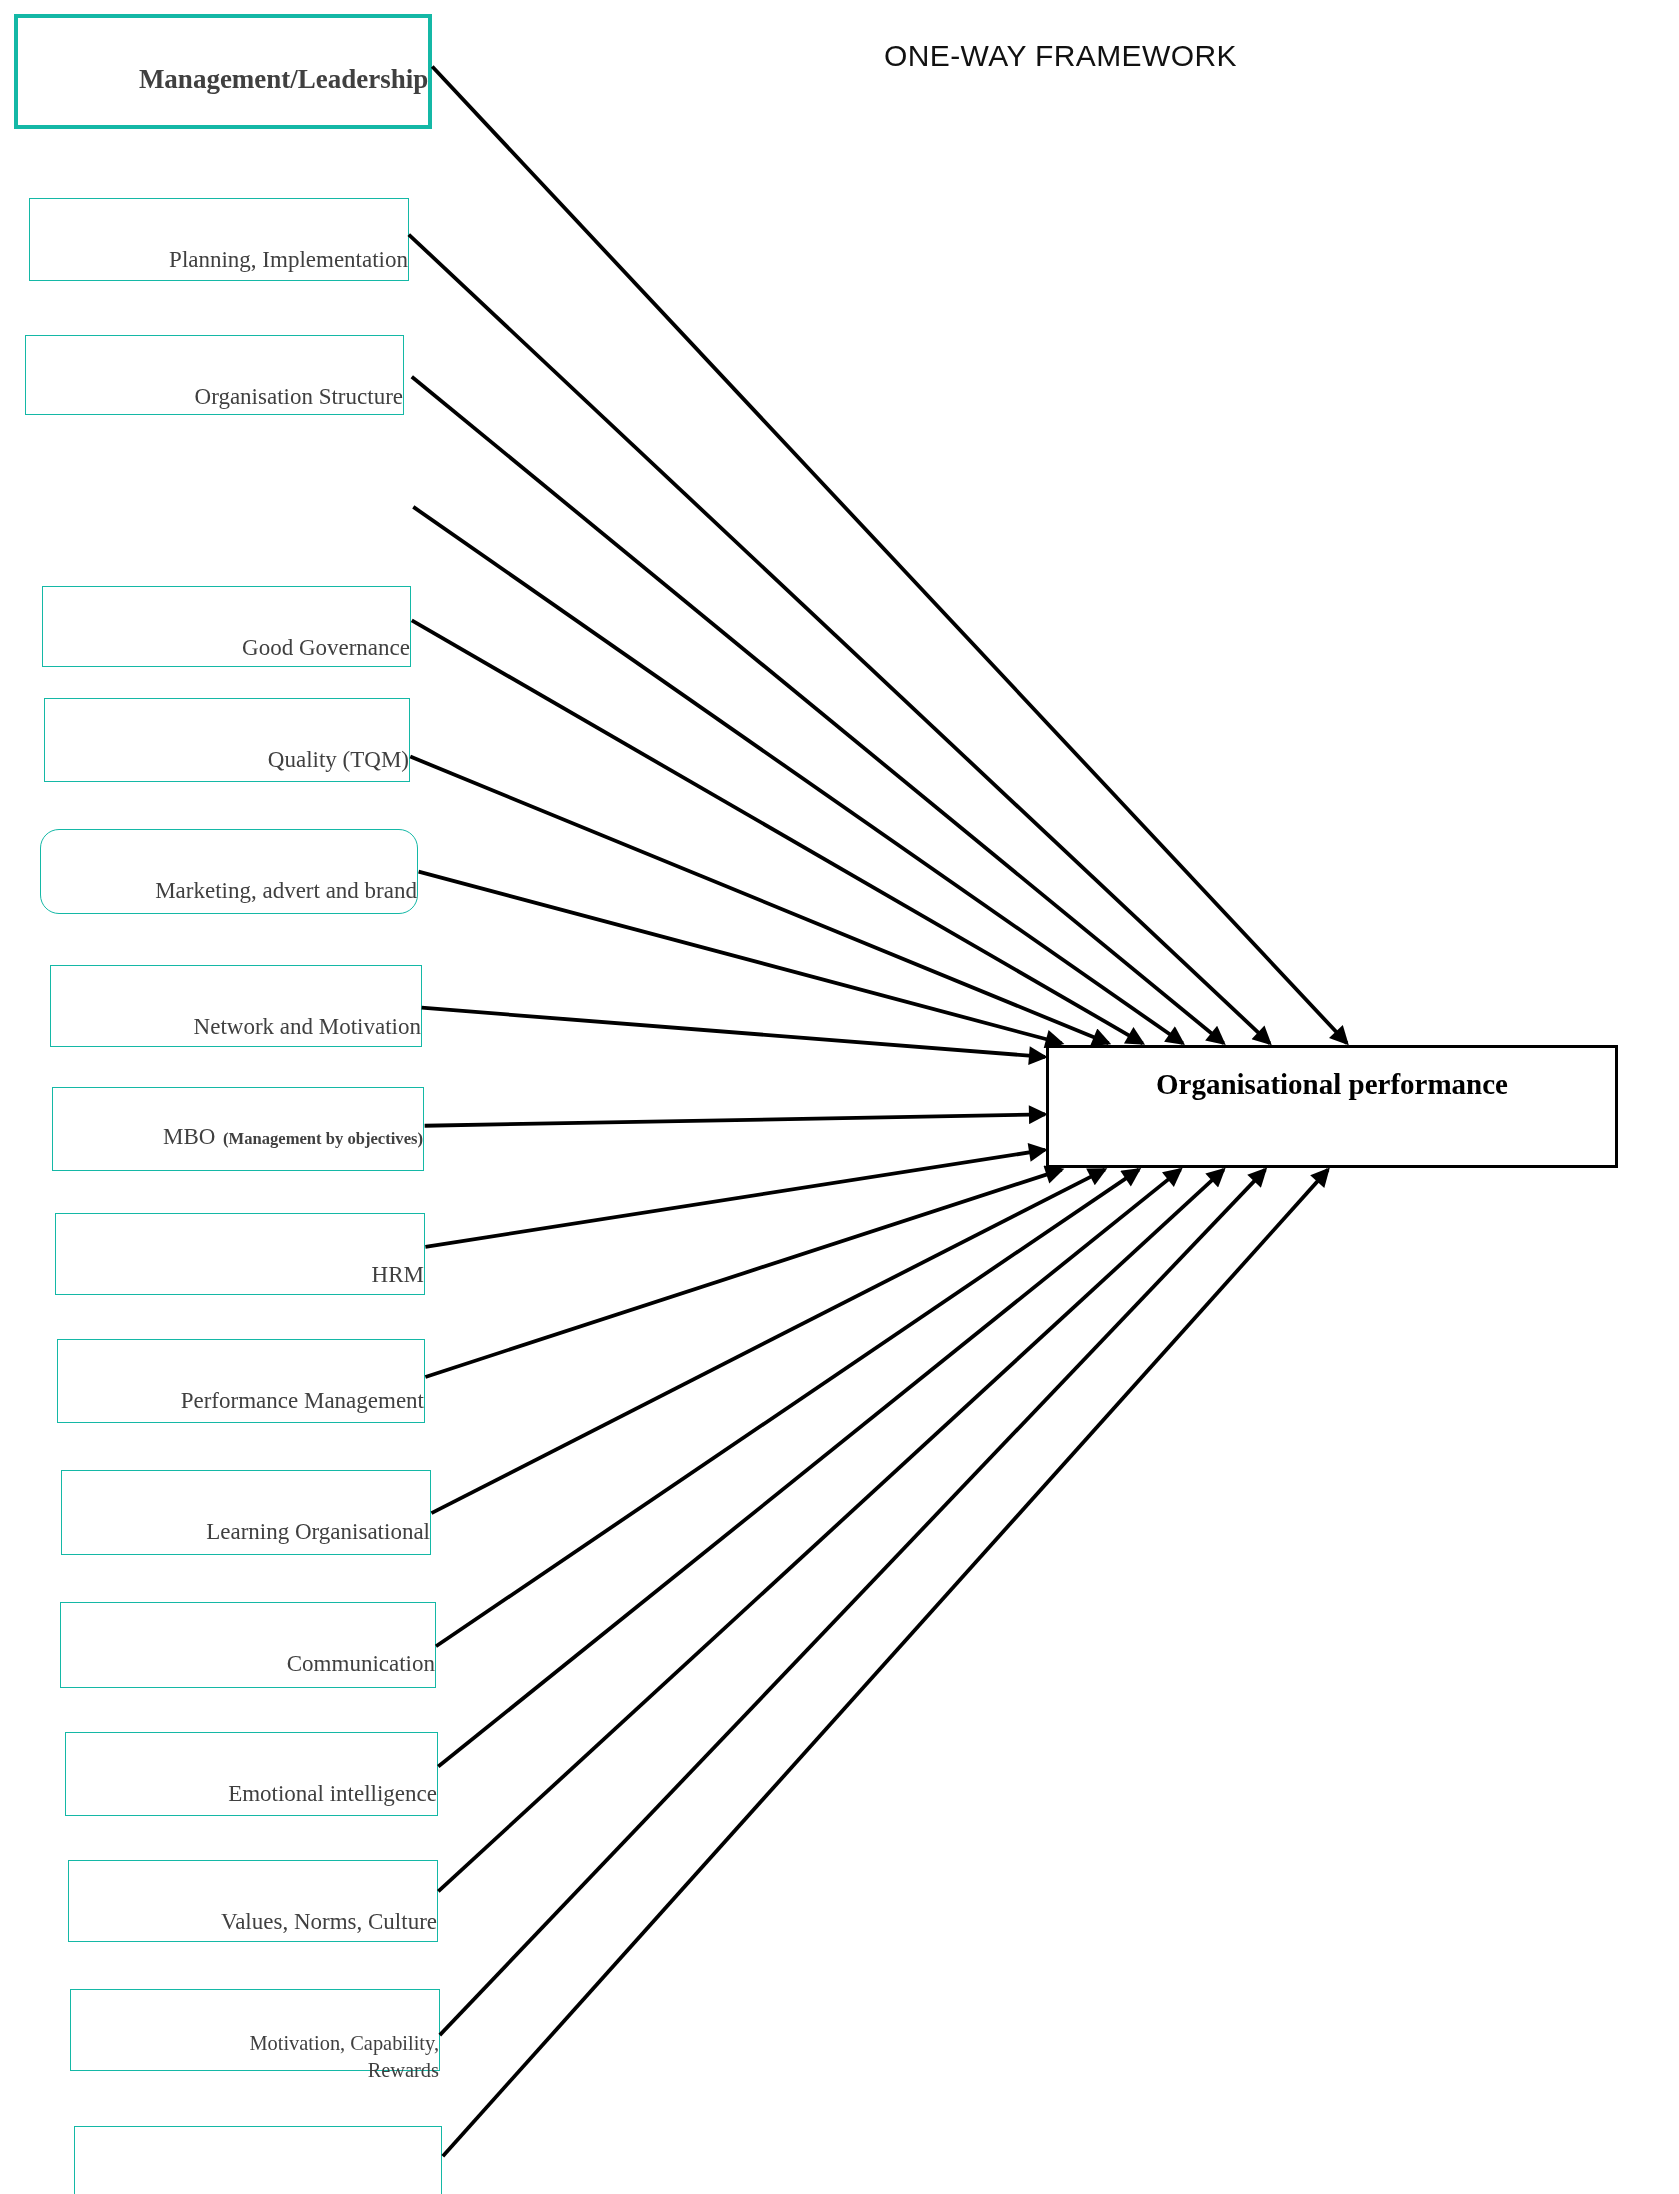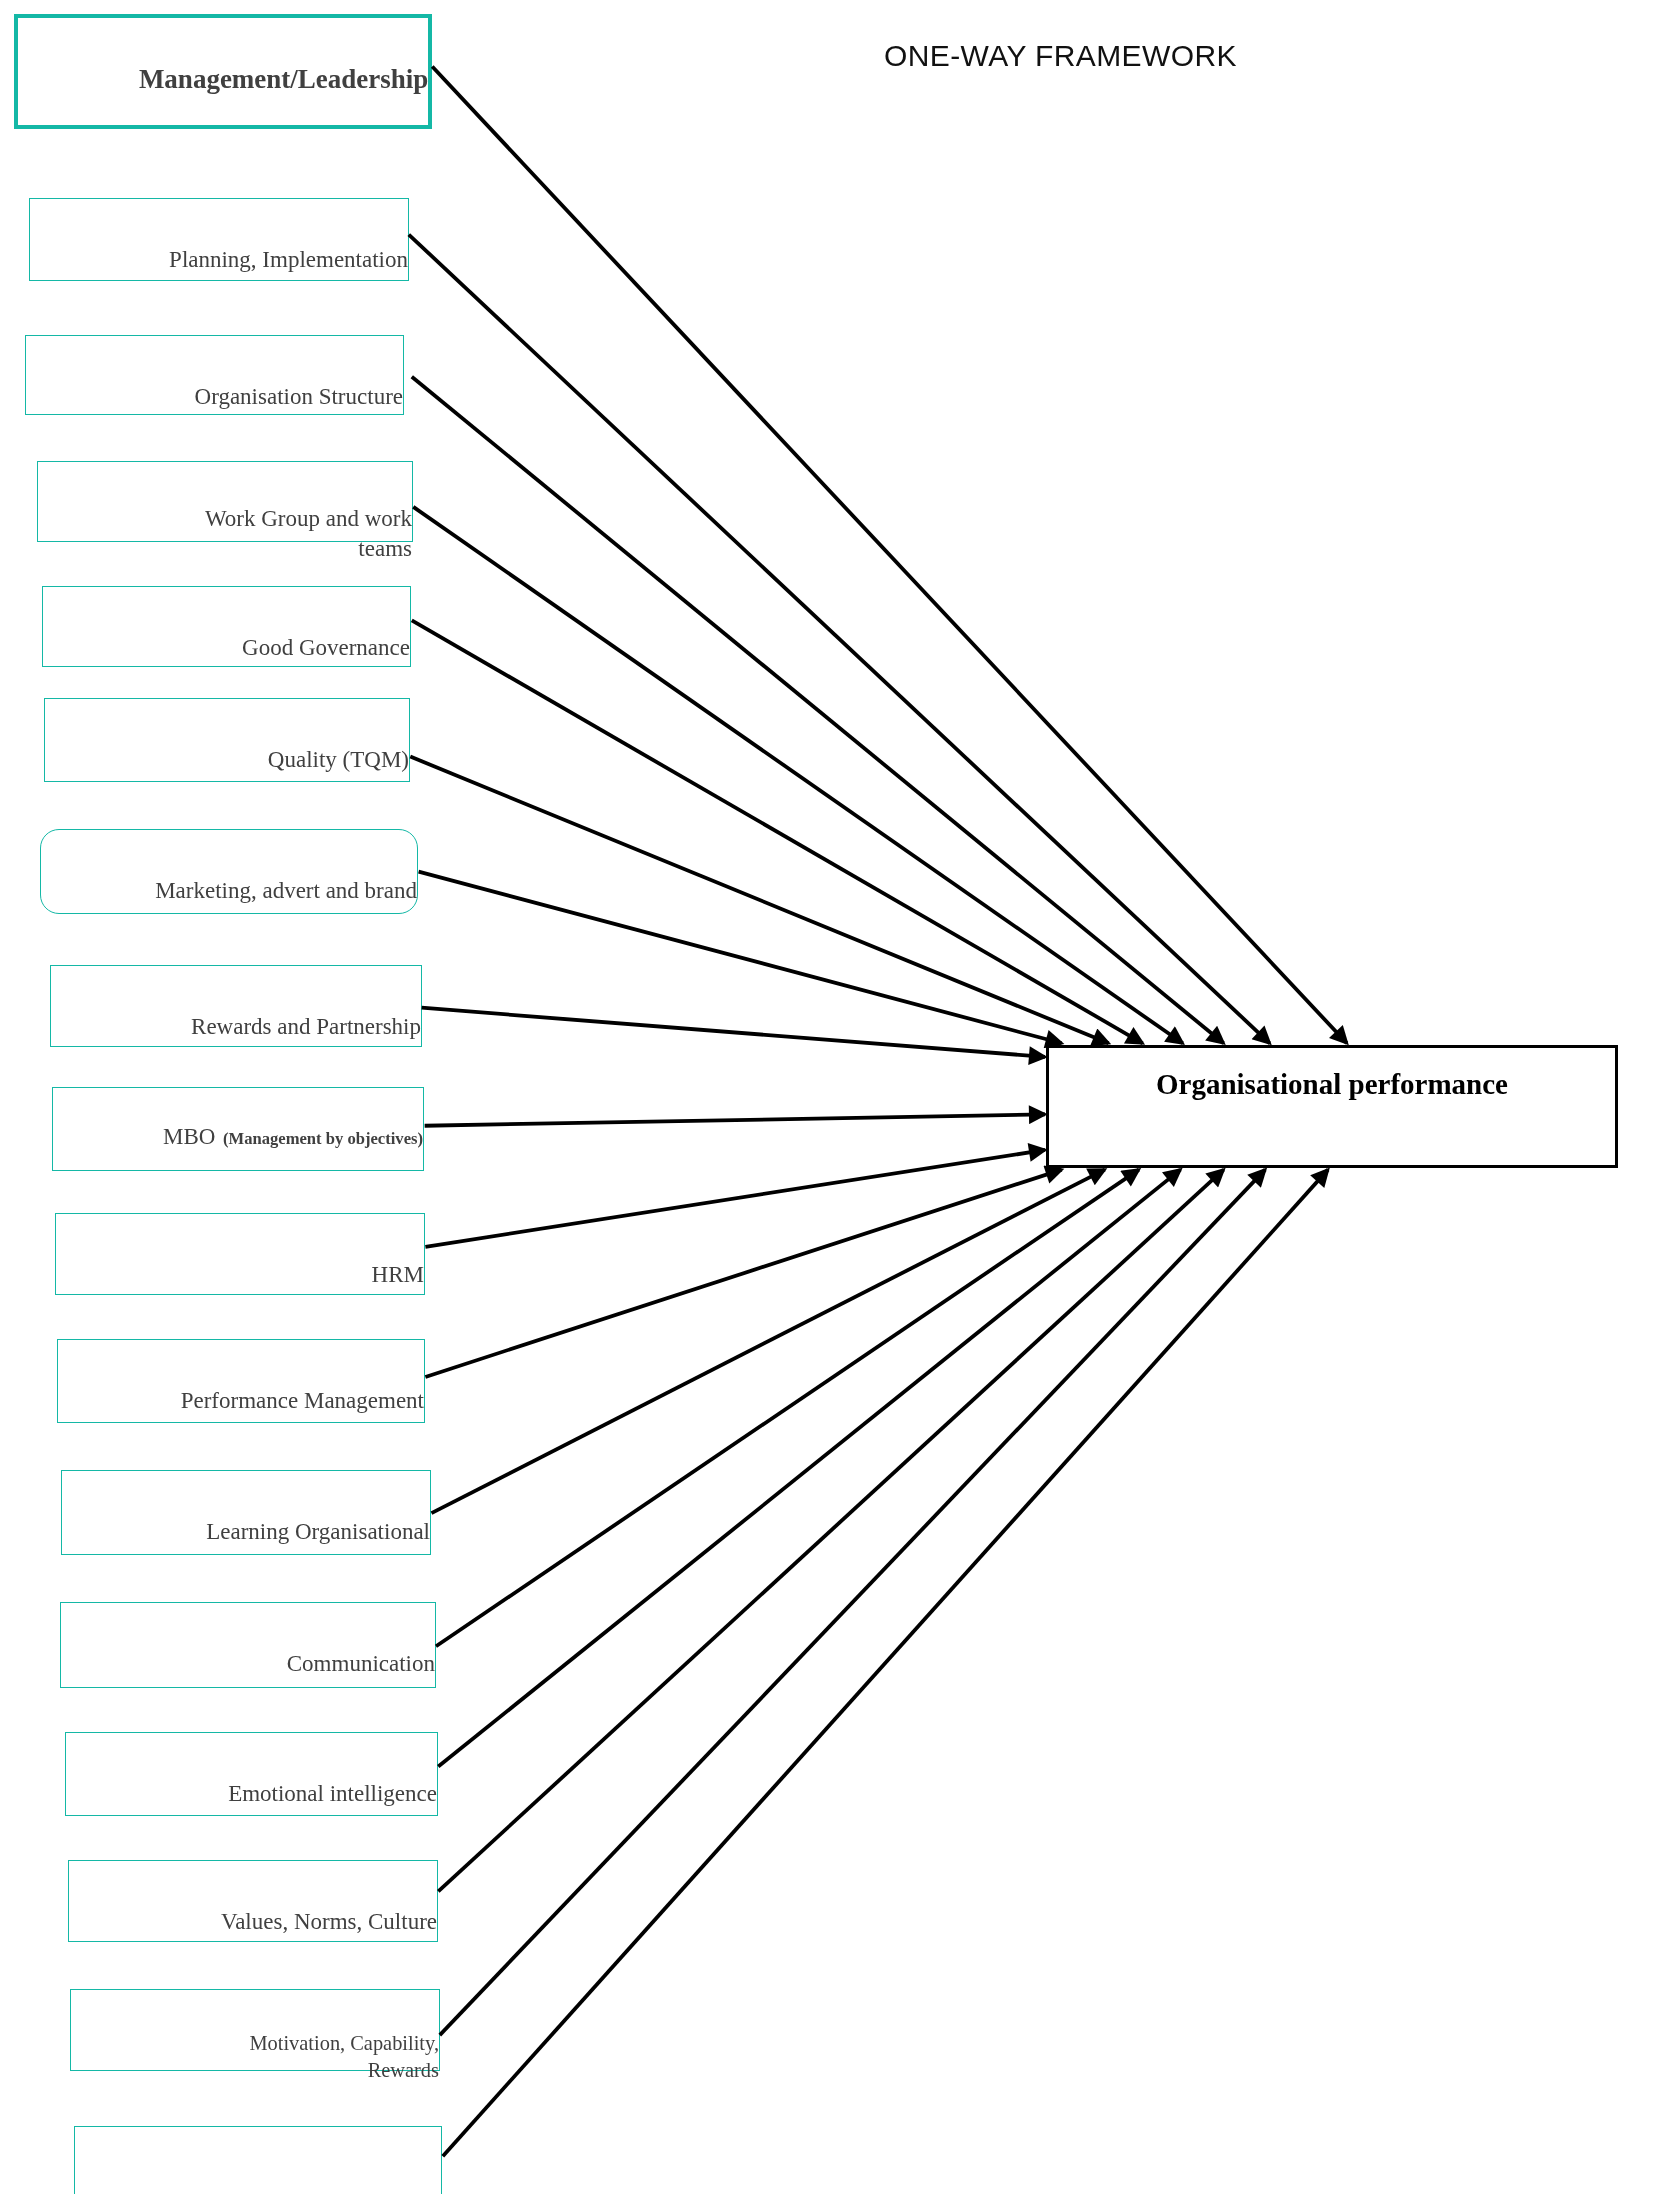--- a/index.html
+++ b/index.html
@@ -66,39 +66,35 @@
   </div>
 
   <div class="fbox" style="left:29px; top:198px; width:380px; height:83px;">
     <span>Planning, Implementation</span>
   </div>
 
   <div class="fbox" style="left:25px; top:335px; width:379px; height:80px;">
     <span>Organisation Structure</span>
   </div>
 
-  <div class="fbox two-line" style="left:37px; top:461px; width:376px; height:81px;">
-    <span>Work Group and work
-teams</span>
-  </div>
 
   <div class="fbox" style="left:42px; top:586px; width:369px; height:81px;">
     <span>Good Governance</span>
   </div>
 
   <div class="fbox" style="left:44px; top:698px; width:366px; height:84px;">
     <span>Quality (TQM)</span>
   </div>
 
   <div class="fbox" style="left:40px; top:829px; width:378px; height:85px;border-radius:19px;">
     <span>Marketing, advert and brand</span>
   </div>
 
   <div class="fbox" style="left:50px; top:965px; width:372px; height:82px;">
-    <span>Rewards and Partnership</span>
+    <span>Network and Motivation</span>
   </div>
 
   <div class="fbox" style="left:52px; top:1087px; width:372px; height:84px; padding-top:4px;">
     <span>MBO</span><span style="font-size:16.6px; font-weight:bold; margin-left:7.6px;">(Management by objectives)</span>
   </div>
 
   <div class="fbox" style="left:57px; top:1339px; width:368px; height:84px;">
     <span>Performance Management</span>
   </div>
 

